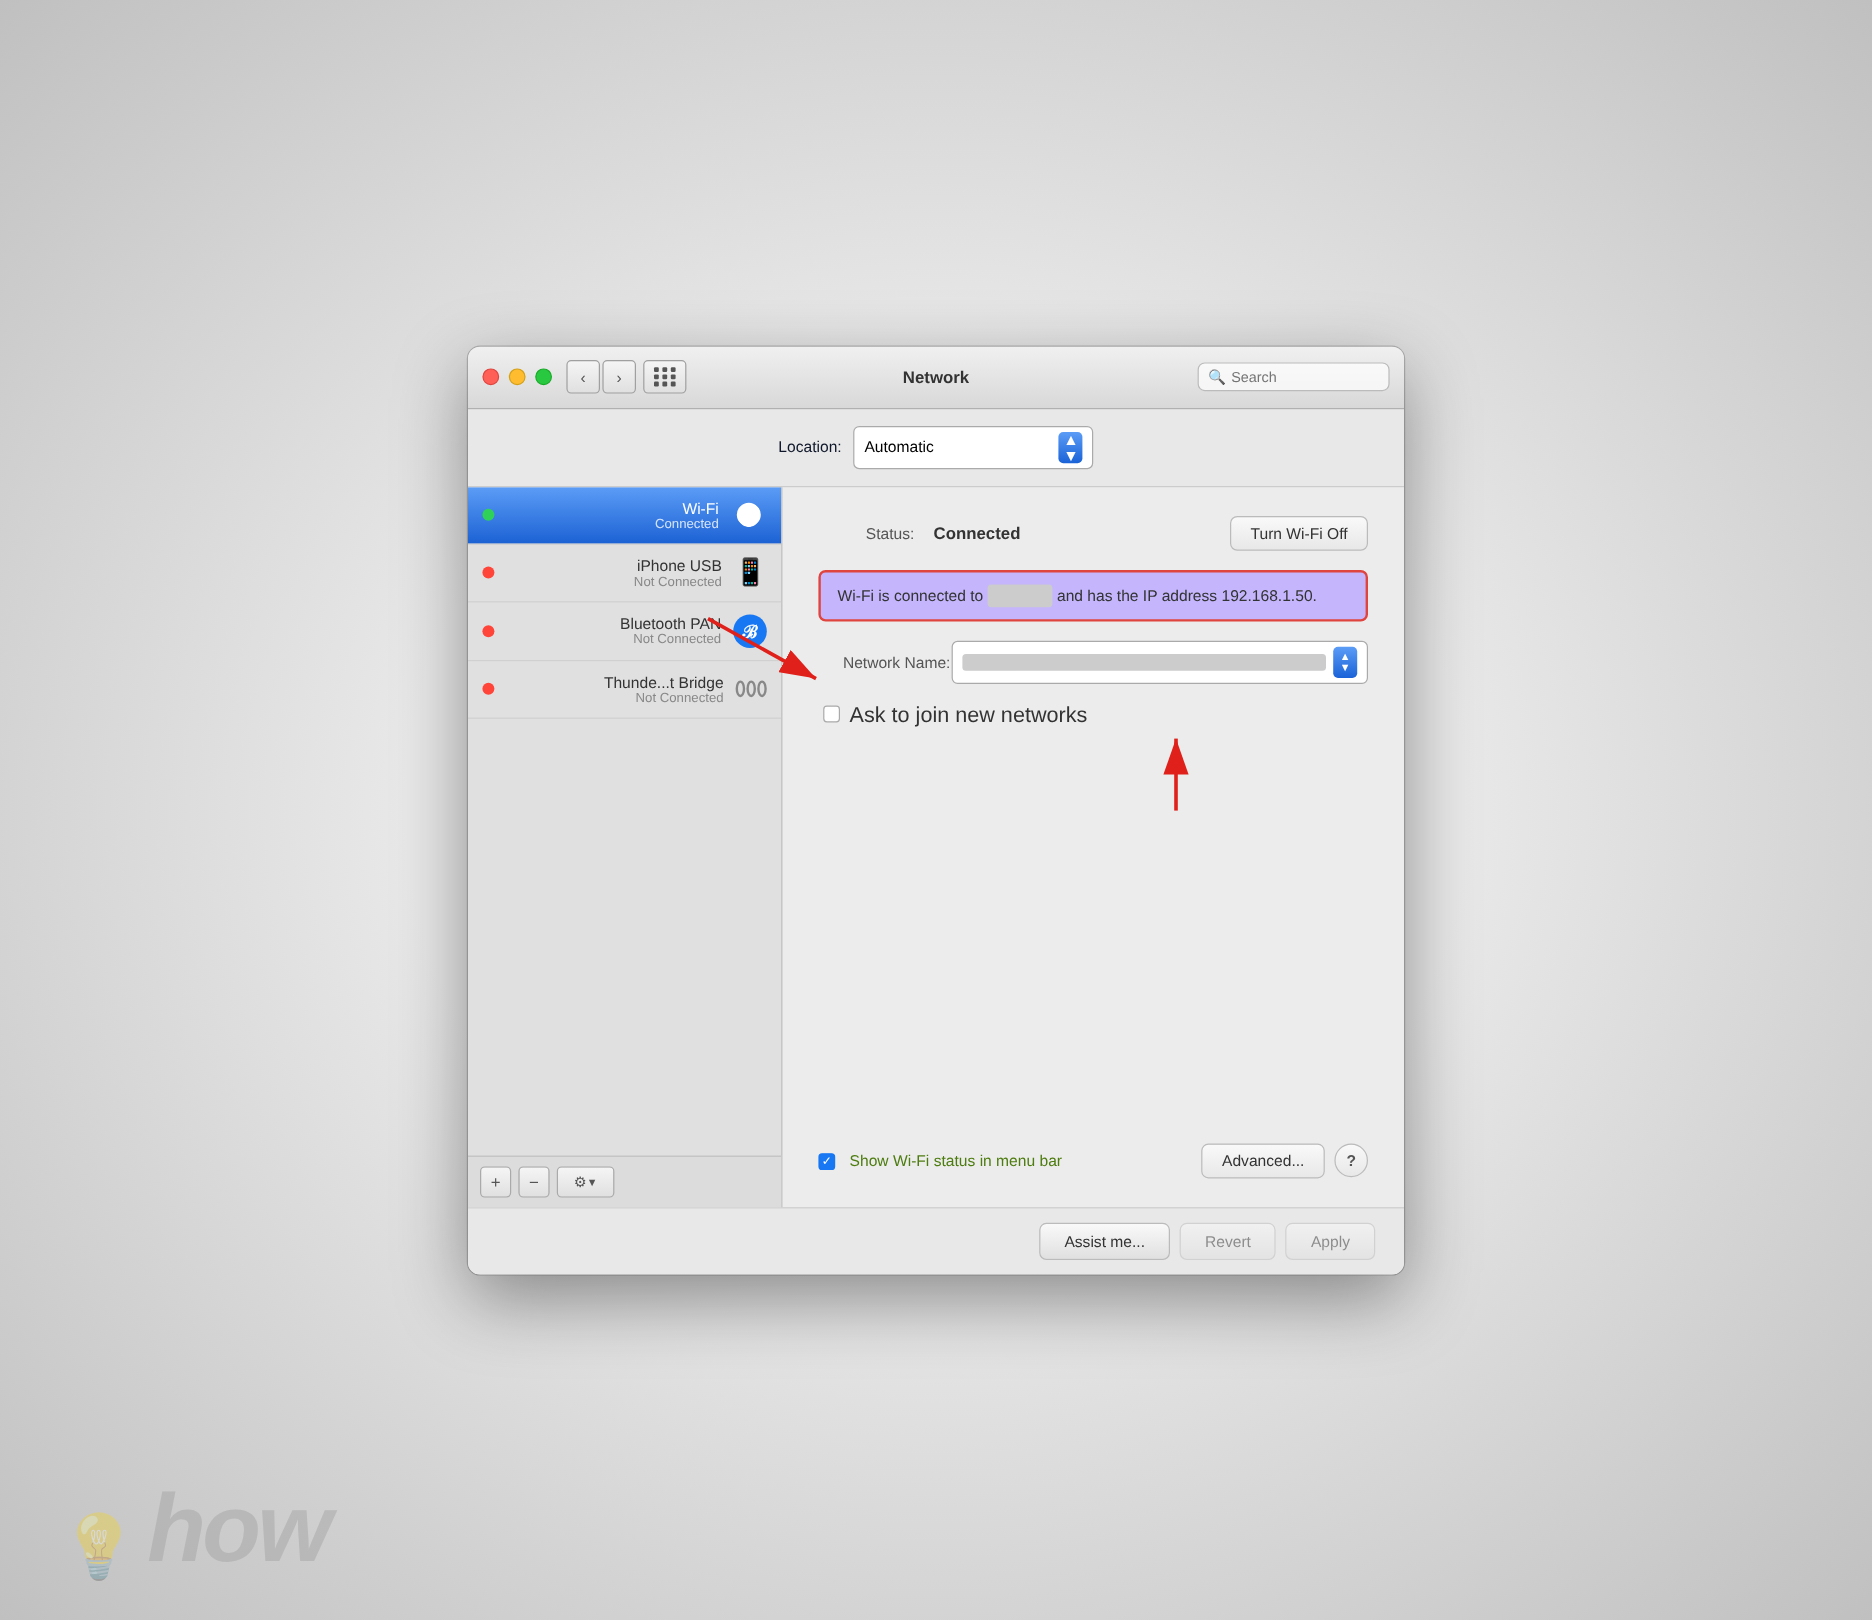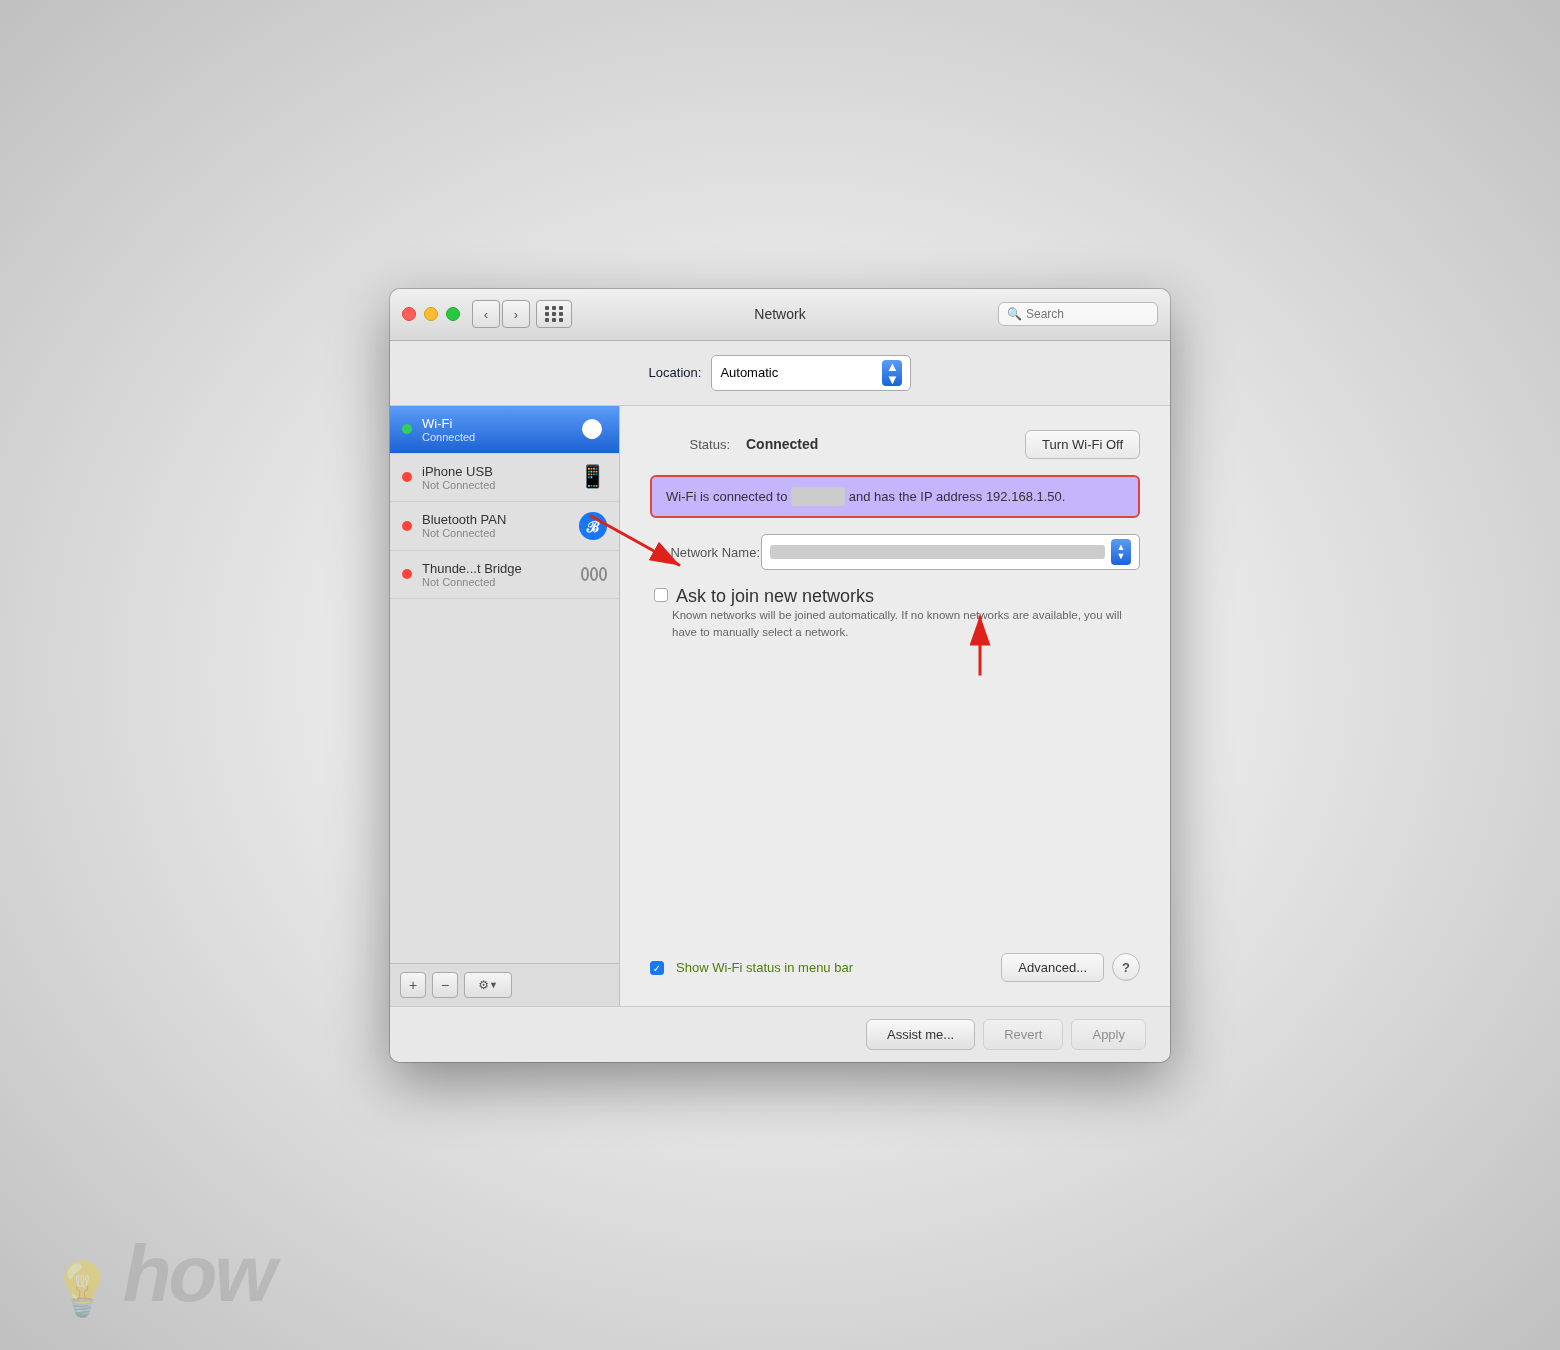--- a/index.html
+++ b/index.html
@@ -100,21 +100,21 @@
       width: 4px;
       height: 4px;
       background: #555;
       border-radius: 1px;
     }
 
     .titlebar-title {
       flex: 1;
       text-align: center;
       font-size: 14px;
-      font-weight: 400;
+      font-weight: 700;
       color: #333;
       position: absolute;
       left: 50%;
       transform: translateX(-50%);
     }
 
     .search-box {
       margin-left: auto;
       display: flex;
       align-items: center;
@@ -190,25 +190,26 @@
     }
 
     
     .main-content {
       display: flex;
       height: 600px;
     }
 
     
     .sidebar {
-      width: 230px;
+      width: 262px;
       background: #e0e0e0;
       border-right: 1px solid #c0c0c0;
       display: flex;
       flex-direction: column;
+      text-align: right;
     }
 
     .sidebar-list {
       flex: 1;
       overflow-y: auto;
     }
 
     .sidebar-item {
       display: flex;
       align-items: center;
@@ -671,21 +672,20 @@
                 <span>▼</span>
               </div>
             </div>
           </div>
 
           <div>
             <div class="checkbox-row">
               <div class="checkbox"></div>
               <span class="checkbox-label">Ask to join new networks</span>
             </div>
-            <div class="help-text">Known networks will be joined automatically. If no known networks are available, you will have to manually select a network.</div>
           </div>
 
           <div style="flex:1;"></div>
 
           <div class="show-wifi-row" style="padding:0; border-top:none; margin-top:auto;">
             <div class="checkbox checked"></div>
             <span style="font-size:13px; color:#4d7c0f;">Show Wi-Fi status in menu bar</span>
             <div style="margin-left:auto; display:flex; gap:8px; align-items:center;">
               <button class="advanced-btn">Advanced...</button>
               <button class="help-btn">?</button>

